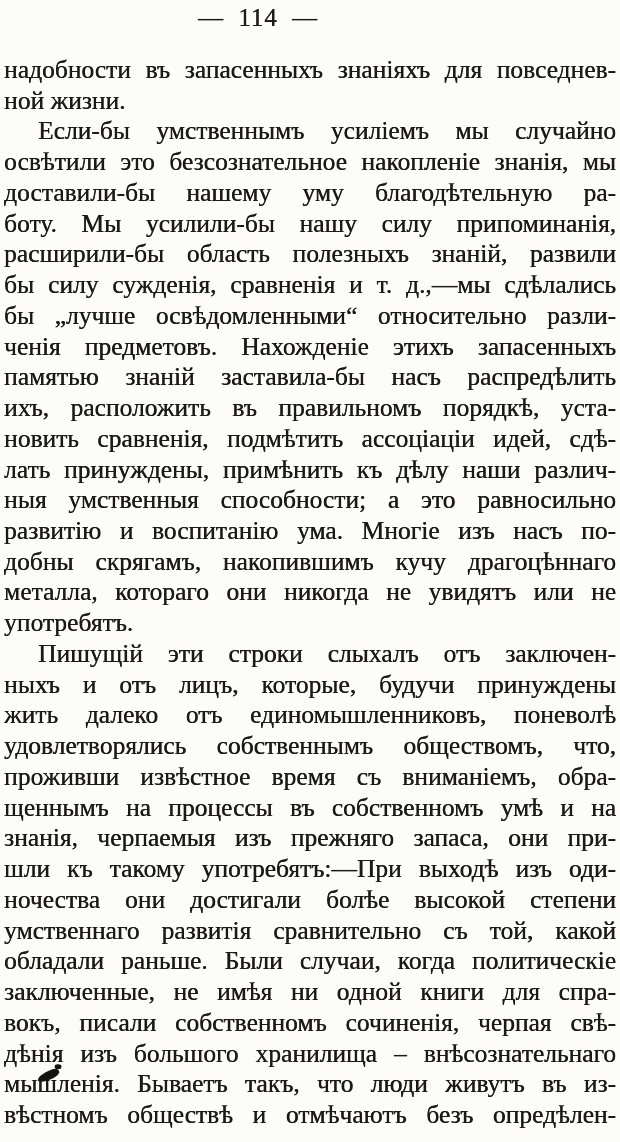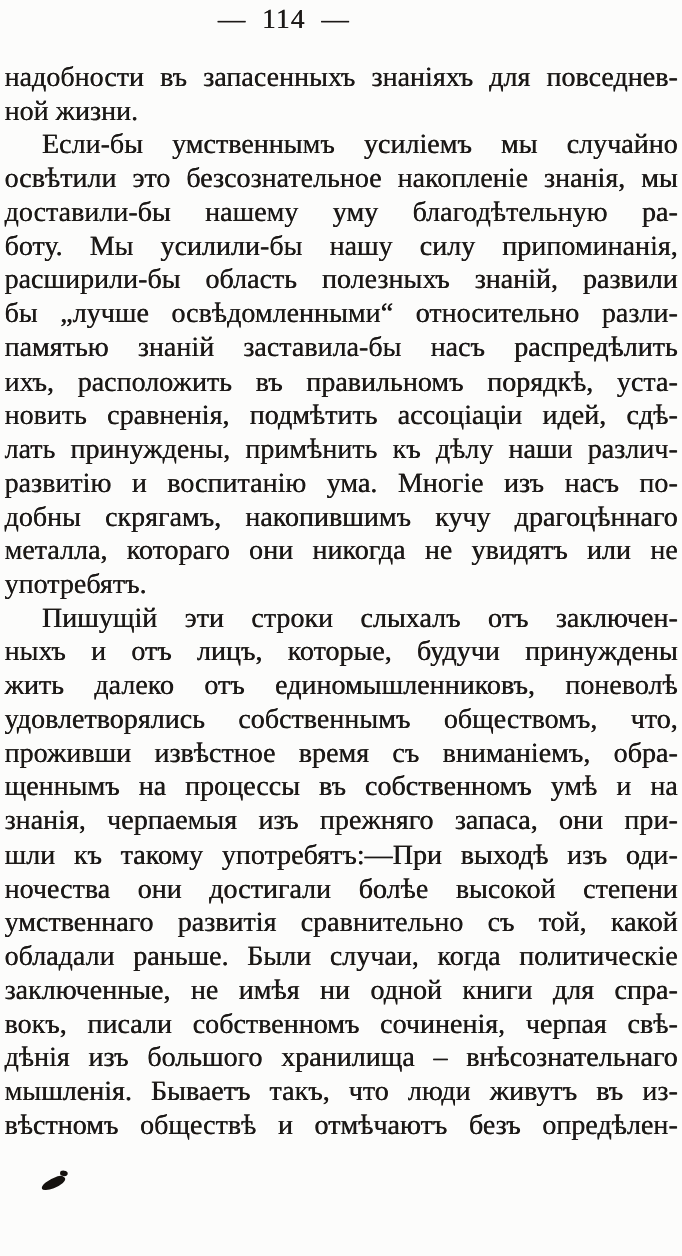--- a/index.html
+++ b/index.html
@@ -75,25 +75,28 @@
   <div class="running-head">— 114 —</div>
 
   <div class="text-block">
       <div class="line">надобности въ запасенныхъ знаніяхъ для повседнев-</div>
       <div class="line end">ной жизни.</div>
       <div class="line indent">Если-бы умственнымъ усиліемъ мы случайно</div>
       <div class="line">освѣтили это безсознательное накопленіе знанія, мы</div>
       <div class="line">доставили-бы нашему уму благодѣтельную ра-</div>
       <div class="line">боту. Мы усилили-бы нашу силу припоминанія,</div>
       <div class="line">расширили-бы область полезныхъ знаній, развили</div>
+      <div class="line">бы силу сужденія, сравненія и т. д.,—мы сдѣлались</div>
       <div class="line">бы „лучше освѣдомленными“ относительно разли-</div>
+      <div class="line">ченія предметовъ. Нахожденіе этихъ запасенныхъ</div>
       <div class="line">памятью знаній заставила-бы насъ распредѣлить</div>
       <div class="line">ихъ, расположить въ правильномъ порядкѣ, уста-</div>
       <div class="line">новить сравненія, подмѣтить ассоціаціи идей, сдѣ-</div>
       <div class="line">лать принуждены, примѣнить къ дѣлу наши различ-</div>
+      <div class="line">ныя умственныя способности; а это равносильно</div>
       <div class="line">развитію и воспитанію ума. Многіе изъ насъ по-</div>
       <div class="line">добны скрягамъ, накопившимъ кучу драгоцѣннаго</div>
       <div class="line">металла, котораго они никогда не увидятъ или не</div>
       <div class="line end">употребятъ.</div>
       <div class="line indent">Пишущій эти строки слыхалъ отъ заключен-</div>
       <div class="line">ныхъ и отъ лицъ, которые, будучи принуждены</div>
       <div class="line">жить далеко отъ единомышленниковъ, поневолѣ</div>
       <div class="line">удовлетворялись собственнымъ обществомъ, что,</div>
       <div class="line">проживши извѣстное время съ вниманіемъ, обра-</div>
       <div class="line">щеннымъ на процессы въ собственномъ умѣ и на</div>

